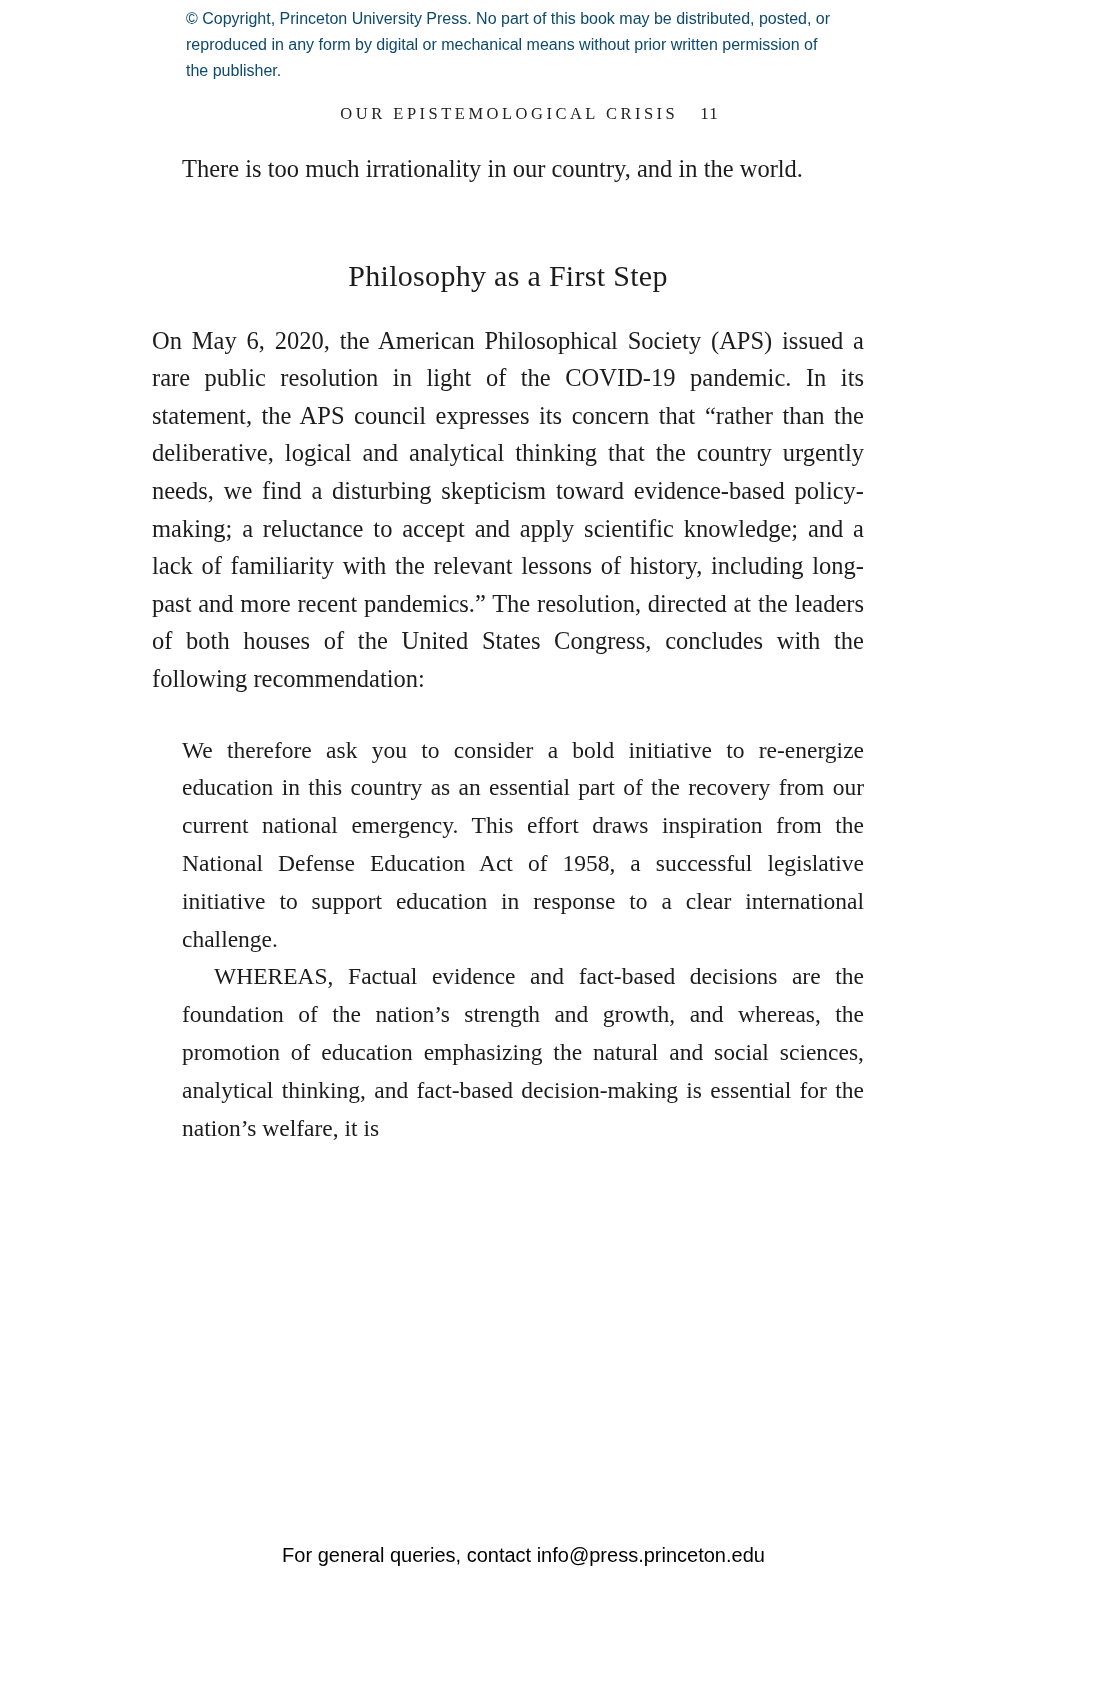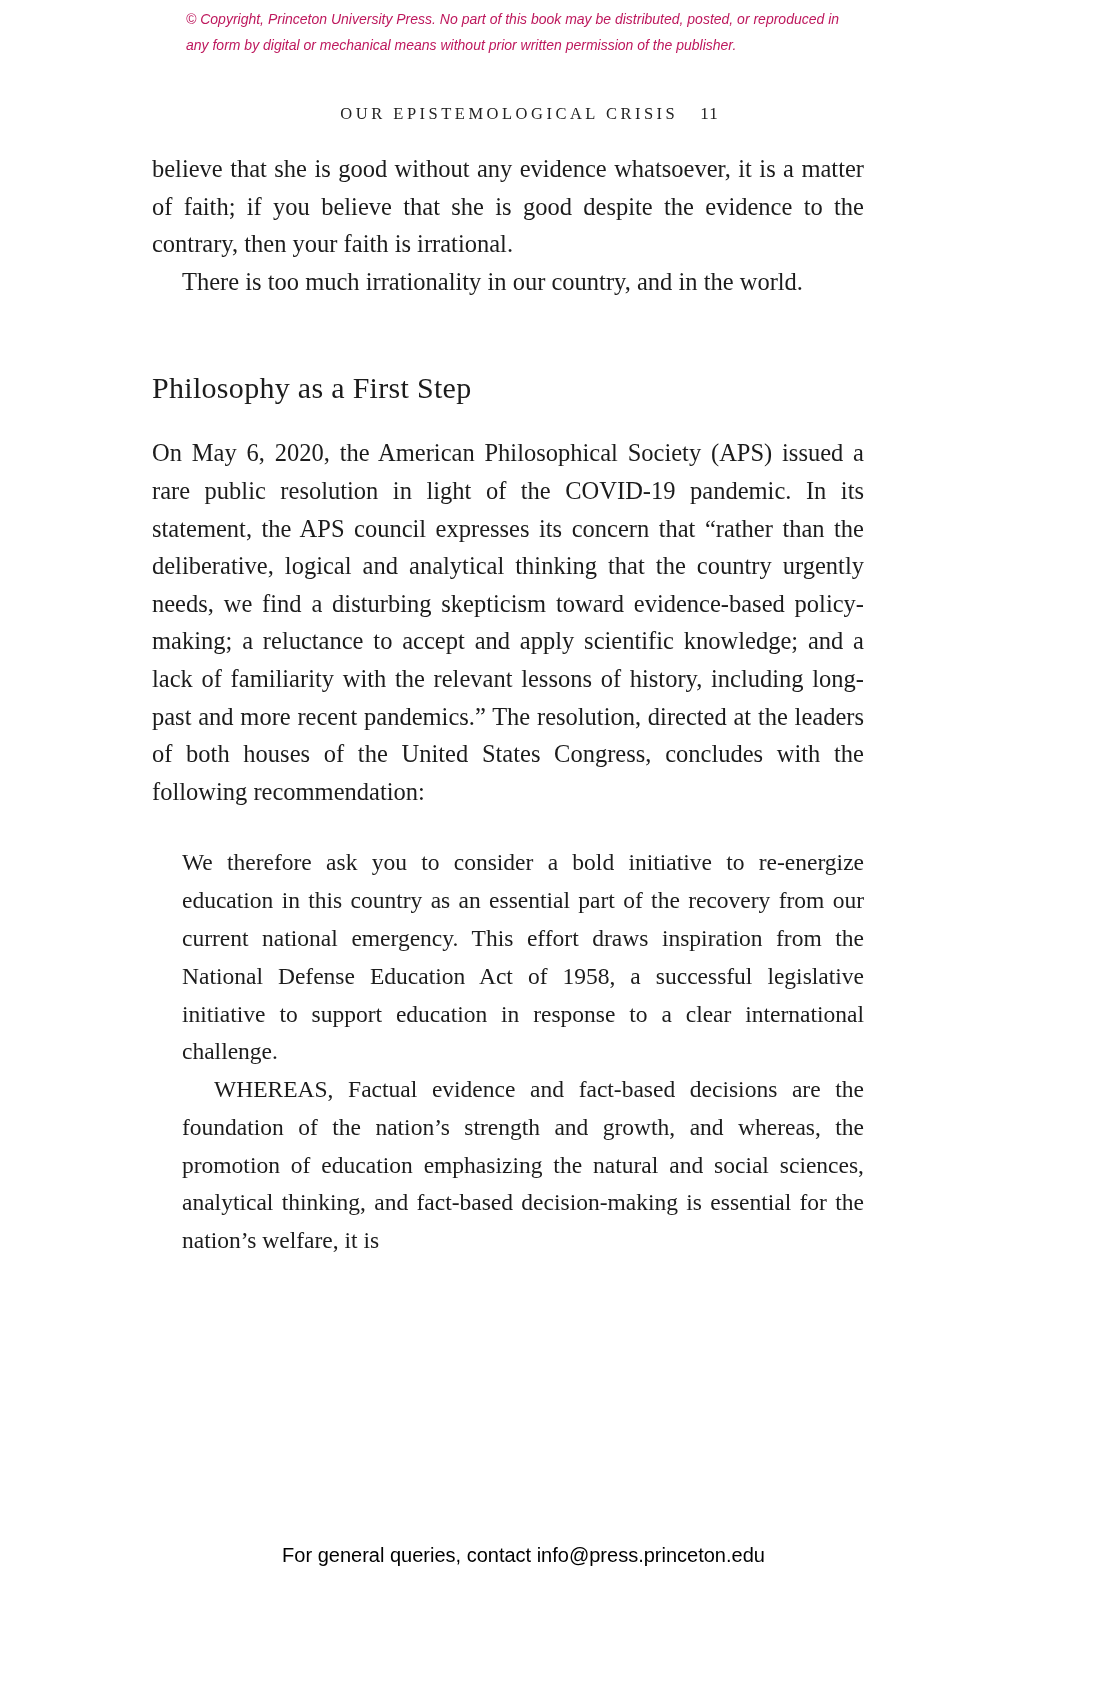--- a/index.html
+++ b/index.html
@@ -13,25 +13,24 @@
     color: #1c1c1c;
     overflow: hidden;
   }
 
   .copyright {
     position: absolute;
     left: 186px;
     top: 6px;
     width: 655px;
     font-family: "Liberation Sans", sans-serif;
-    font-size: 14px;
+    font-size: 16px;
     line-height: 26px;
-    color: #be185d;
+    color: #0c4a6e;
     text-align: left;
-    font-style: italic;
   }
 
   .running-head {
     position: absolute;
     top: 104px;
     left: 0;
     width: 1015px;
     text-align: center;
     font-family: "Liberation Serif", serif;
     font-size: 16.5px;
@@ -56,21 +55,21 @@
     text-align: justify;
   }
   .text-column p { margin: 0; }
   p.indent { text-indent: 30px; }
   p.noindent { text-indent: 0; }
 
   .section-heading {
     font-weight: 400;
     font-size: 30px;
     line-height: 36px;
-    text-align: left;
+    text-align: center;
     margin: 70px 0 28px 0;
     letter-spacing: 0.3px;
   }
 
   blockquote.quote-block {
     margin: 34px 0 8px 30px;
     padding: 0;
     font-size: 23.5px;
     line-height: 37.8px;
   }
@@ -91,21 +90,20 @@
 <body>
 
 <div class="copyright">© Copyright, Princeton University Press. No part of this book may be distributed, posted, or reproduced in any form by digital or mechanical means without prior written permission of the publisher.</div>
 
 <div class="running-head">
   <span>OUR EPISTEMOLOGICAL CRISIS</span><span class="pagenum">11</span>
 </div>
 
 <div class="text-column">
 
-  <p class="noindent">believe that she is good without any evidence whatsoever, it is a matter of faith; if you believe that she is good despite the evidence to the contrary, then your faith is irrational.</p>
 
   <p class="indent">There is too much irrationality in our country, and in the world.</p>
 
   <h2 class="section-heading">Philosophy as a First Step</h2>
 
   <p class="noindent">On May 6, 2020, the American Philosophical Society (APS) issued a rare public resolution in light of the COVID-19 pandemic. In its statement, the APS council expresses its concern that “rather than the deliberative, logical and analytical thinking that the country urgently needs, we find a disturbing skepticism toward evidence-based policy-making; a reluctance to accept and apply scientific knowledge; and a lack of familiarity with the relevant lessons of history, including long-past and more recent pandemics.” The resolution, directed at the leaders of both houses of the United States Congress, concludes with the following recommendation:</p>
 
   <blockquote class="quote-block">
     <p class="noindent">We therefore ask you to consider a bold initiative to re-energize education in this country as an essential part of the recovery from our current national emergency. This effort draws inspiration from the National Defense Education Act of 1958, a successful legislative initiative to support education in response to a clear international challenge.</p>
     <p class="indent">WHEREAS, Factual evidence and fact-based decisions are the foundation of the nation’s strength and growth, and whereas, the promotion of education emphasizing the natural and social sciences, analytical thinking, and fact-based decision-making is essential for the nation’s welfare, it is</p>

